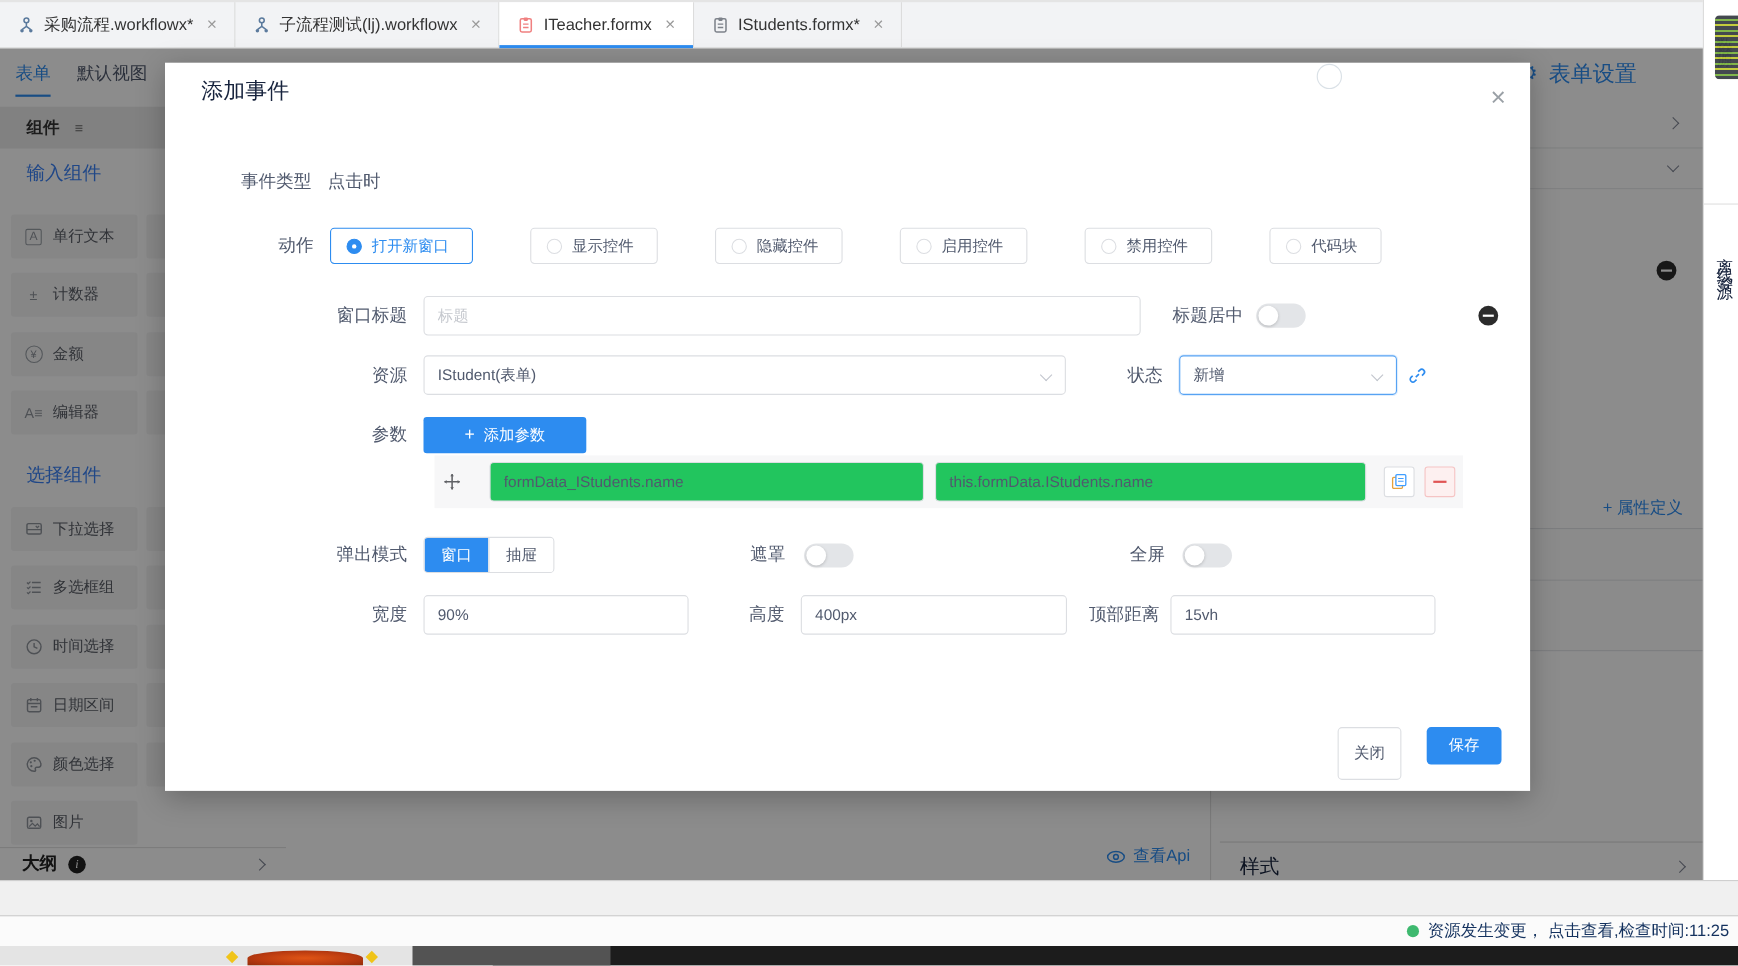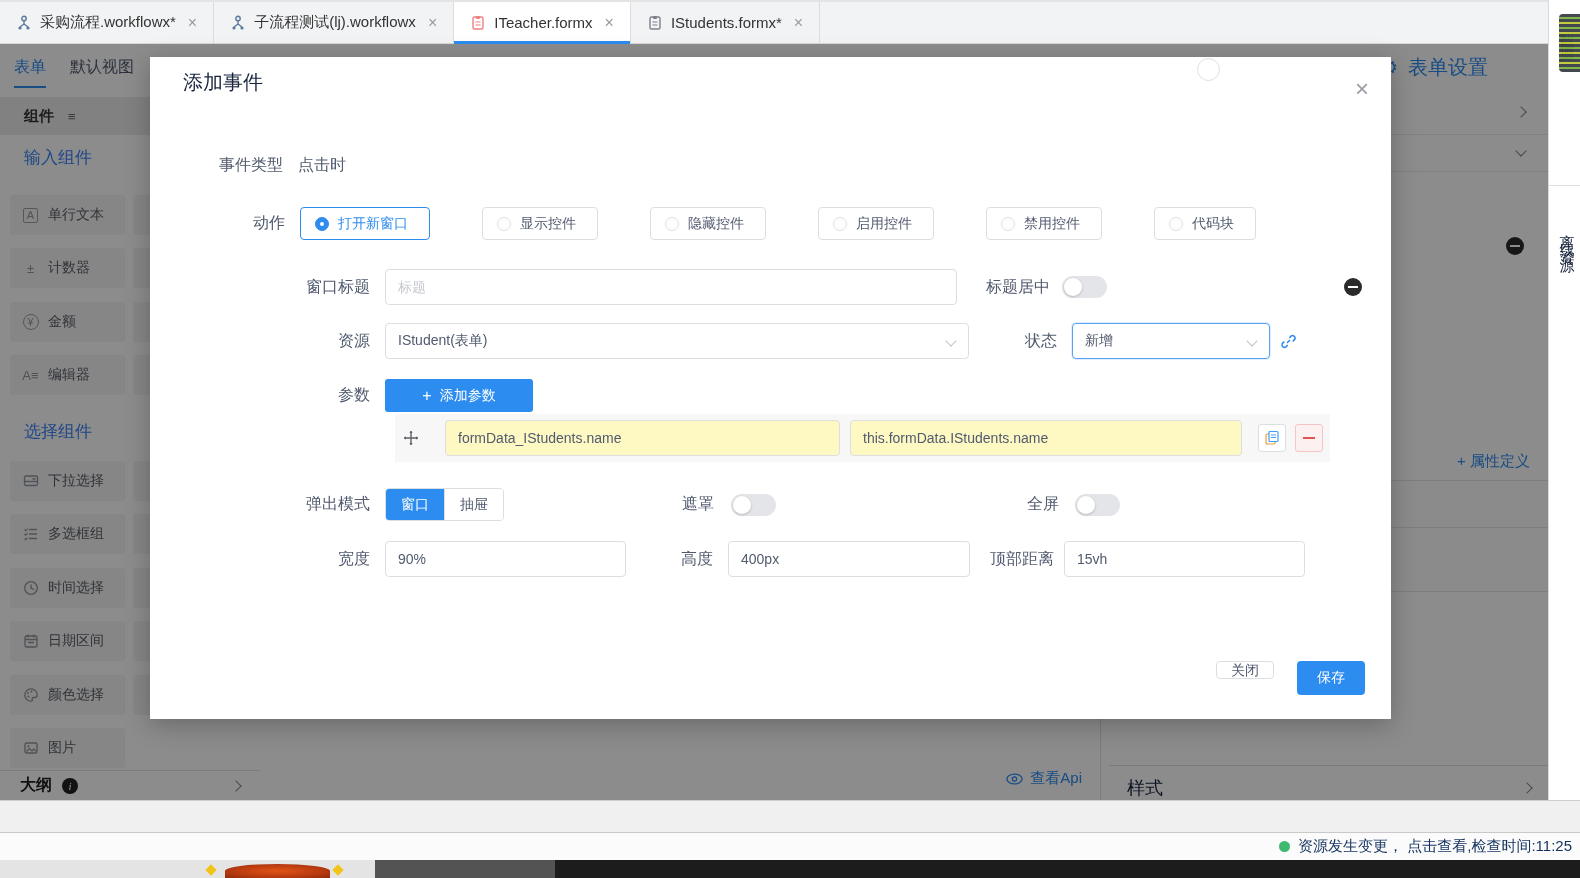--- a/index.html
+++ b/index.html
@@ -110,34 +110,34 @@
   .sel-wrap .inp { width:100%; }
   .focused { border-color:#57a3f3 !important; box-shadow:0 0 0 1px rgba(45,140,240,.15); }
 
   .switch { width:45px; height:22px; border-radius:11px; background:#e3e5e8; position:relative; flex:none; cursor:pointer; }
   .switch .knob { position:absolute; left:2px; top:2px; width:18px; height:18px; border-radius:50%; background:#fff; box-shadow:0 1px 3px rgba(0,0,0,.2); }
 
   .btn-blue { background:#2d8cf0; color:#fff; border:none; border-radius:3px; font-size:14px; cursor:pointer; }
   .add-param { width:148px; height:33px; display:flex; align-items:center; justify-content:center; gap:8px; }
   .param-strip { position:absolute; left:245px; top:357px; width:935px; height:48px; background:#f7f7f8; display:flex; align-items:center; }
   .drag-handle { margin-left:8px; width:16px; height:16px; color:#606266; flex:none; }
-  .param-strip .inp { margin-left:26px; width:395px; background:#fef9c3; }
+  .param-strip .inp { margin-left:26px; width:395px; background:#22c55e; }
   .param-strip .inp2 { margin-left:10px; width:392px; }
   .icon-btn { width:28px; height:28px; border:1px solid #dcdee2; border-radius:3px; background:#fff; display:flex; align-items:center; justify-content:center; cursor:pointer; flex:none; }
   .copy-btn { margin-left:16px; }
   .minus-btn { margin-left:9px; background:#fdf0f0; border-color:#f5c4c4; position:relative; }
   .minus-btn::after { content:""; width:12px; height:2px; background:#e05454; }
 
   .segmented { display:flex; border:1px solid #dcdee2; border-radius:4px; overflow:hidden; flex:none; height:33px; }
   .seg-opt { padding:0 15px; display:flex; align-items:center; font-size:14px; color:#515a6e; background:#fff; cursor:pointer; }
   .seg-opt + .seg-opt { border-left:1px solid #dcdee2; }
   .seg-opt.sel { background:#2d8cf0; color:#fff; }
 
   .m-footer { position:absolute; top:604px; right:26px; display:flex; gap:23px; }
-  .btn-close { width:58px; height:18px; background:#fff; border:1px solid #dcdee2; border-radius:4px; font-size:14px; color:#515a6e; cursor:pointer; }
+  .btn-close { width:58px; height:48px; background:#fff; border:1px solid #dcdee2; border-radius:4px; font-size:14px; color:#515a6e; cursor:pointer; }
   .btn-save { width:68px; height:34px; border-radius:4px; font-size:14px; }
 
   .link-icon svg, .eye svg { display:block; }
 </style>
 </head>
 <body>
 
 <div class="screen">
 
   <div class="tabbar abs">
@@ -392,21 +392,21 @@
         <span>禁用控件</span>
       </div>
       <div class="radio-box">
         <span class="rdot"></span>
         <span>代码块</span>
       </div>
     </div>
 
     <div class="m-row" style="top:212px;">
       <span class="m-label lw220">窗口标题</span>
-      <input class="inp ml15" style="width: 572px;" placeholder="标题">
+      <input class="inp ml15" style="width: 652px;" placeholder="标题">
       <span class="m-label" style="width:auto; margin-left:29px;">标题居中</span>
       <span class="switch" style="margin-left:12px;">
           <span class="knob"></span>
         </span>
       <span class="minus-dark" style="position:absolute; right:29px;"></span>
     </div>
 
     <div class="m-row" style="top:266px;">
       <span class="m-label lw220">资源</span>
       <span class="sel-wrap ml15" style="width:584px;">

